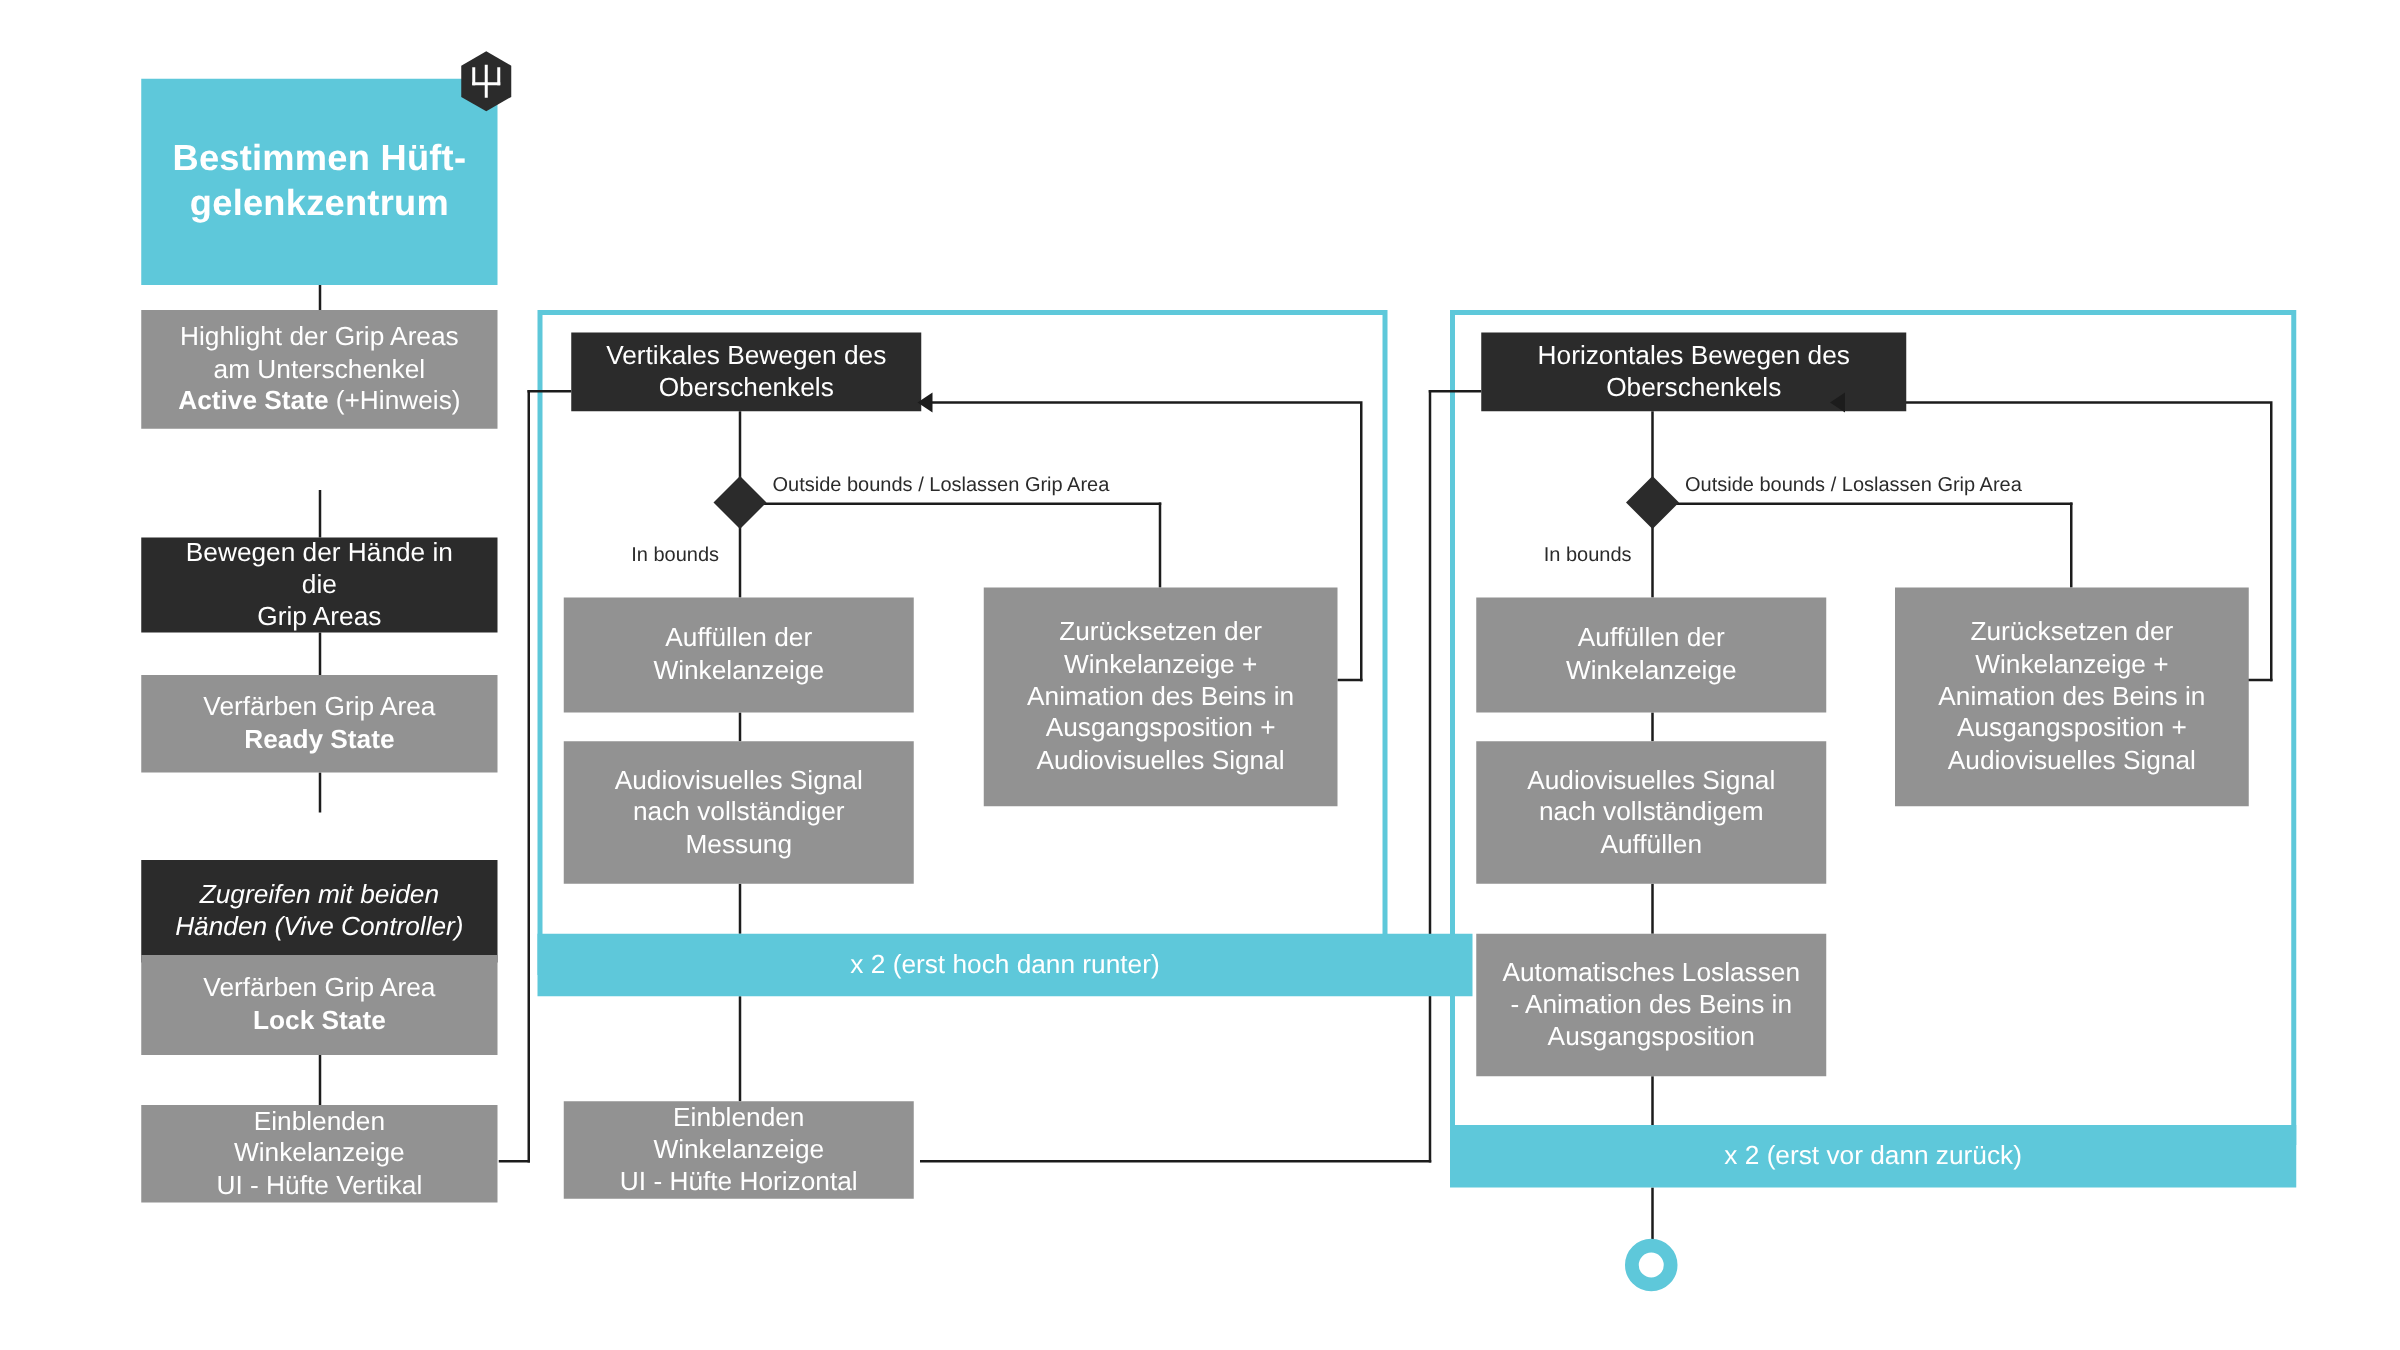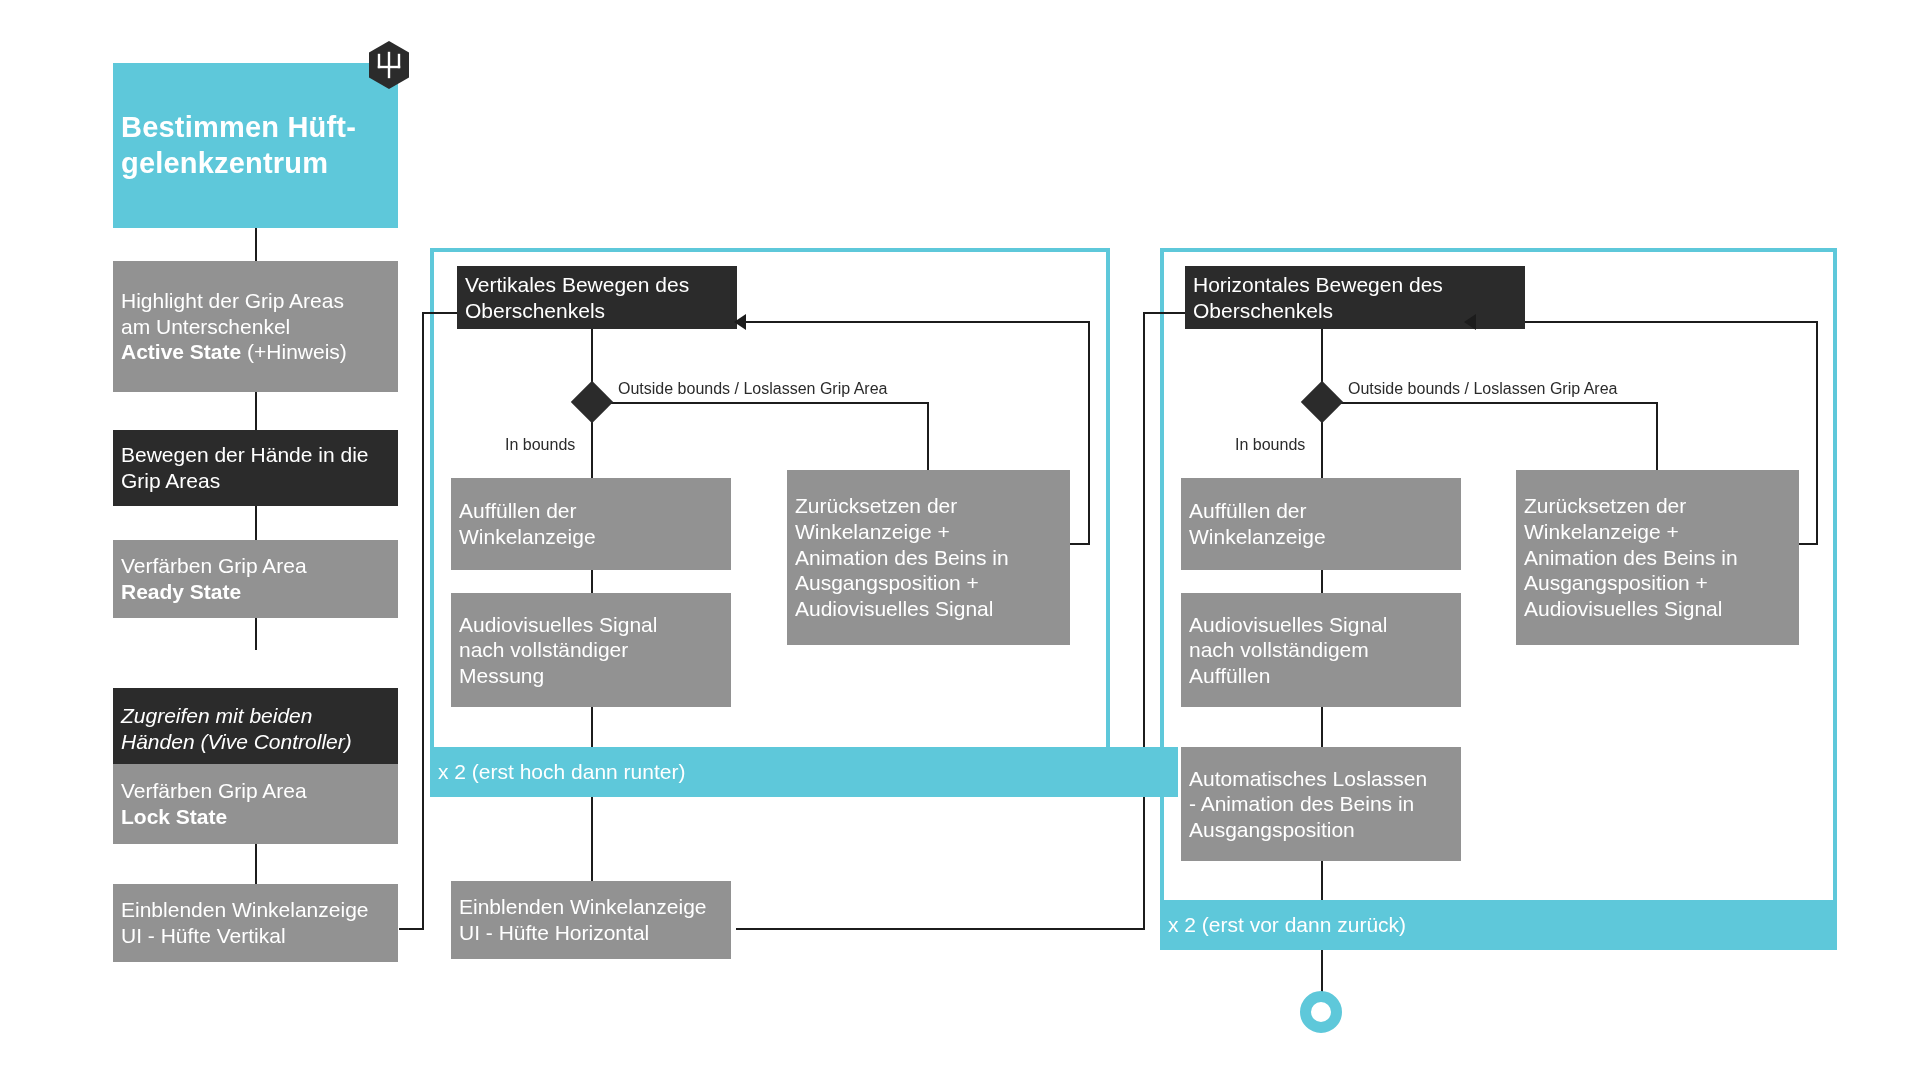--- a/index.html
+++ b/index.html
@@ -16,24 +16,24 @@
     height: 1080px;
     background: #ffffff;
     overflow: hidden;
   }
   .node {
     position: absolute;
     box-sizing: border-box;
     display: flex;
     align-items: center;
     justify-content: center;
-    text-align: left;
+    text-align: center;
     color: #ffffff;
     line-height: 1.22;
-    padding: 4px 8px;
+    padding: 4px 20px;
     z-index: 5;
   }
   .node.grey   { background: #929292; }
   .node.dark   { background: #2b2b2b; }
   .node.teal   { background: #5ec8da; }
   .node .txt { width: 100%; }
   .node .txt b { font-weight: bold; margin-top: 15px; }
 
   .title-node {
     font-size: 29px;
@@ -178,21 +178,21 @@
       <polygon points="22,1 42,12.5 42,37.5 22,49 2,37.5 2,12.5" fill="#2b2b2b"></polygon>
       <g stroke="#ffffff" stroke-width="2.4" fill="none" stroke-linecap="square">
         <line x1="12" y1="15" x2="12" y2="27"></line>
         <line x1="22" y1="13" x2="22" y2="37"></line>
         <line x1="32" y1="15" x2="32" y2="27"></line>
         <line x1="12" y1="27" x2="32" y2="27"></line>
       </g>
     </svg>
   </div>
 
-  <div class="node grey proc-node" style="left:113px; top:261px; width:285px; height:131px;">
+  <div class="node grey proc-node" style="left:113px; top:248px; width:285px; height:95px;">
     <span class="txt">
       <span>Highlight der Grip Areas</span><br>
       <span>am Unterschenkel</span><br>
       <b>Active State</b><span> (+Hinweis)</span>
     </span>
   </div>
 
   <div class="node dark proc-node" style="left:113px; top:430px; width:285px; height:76px;">
     <span class="txt">
       <span>Bewegen der Hände in die</span><br>

